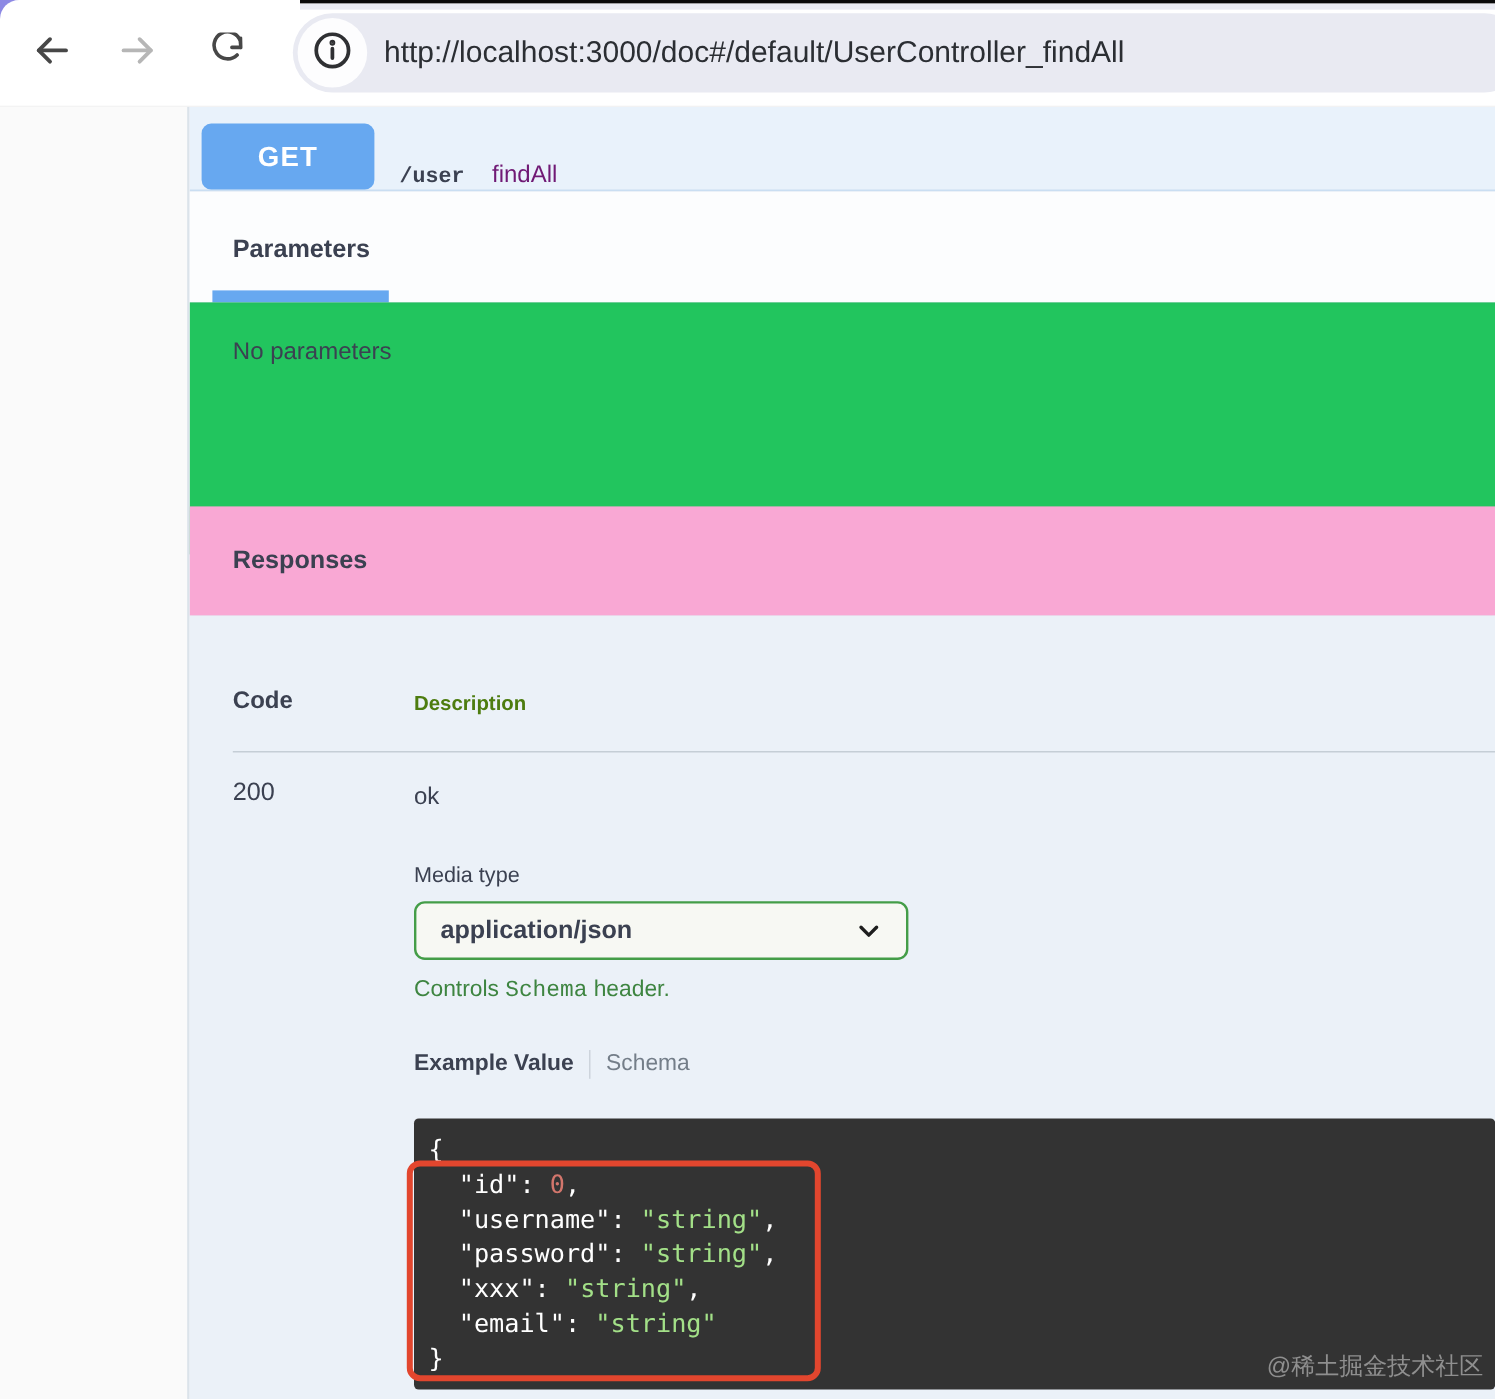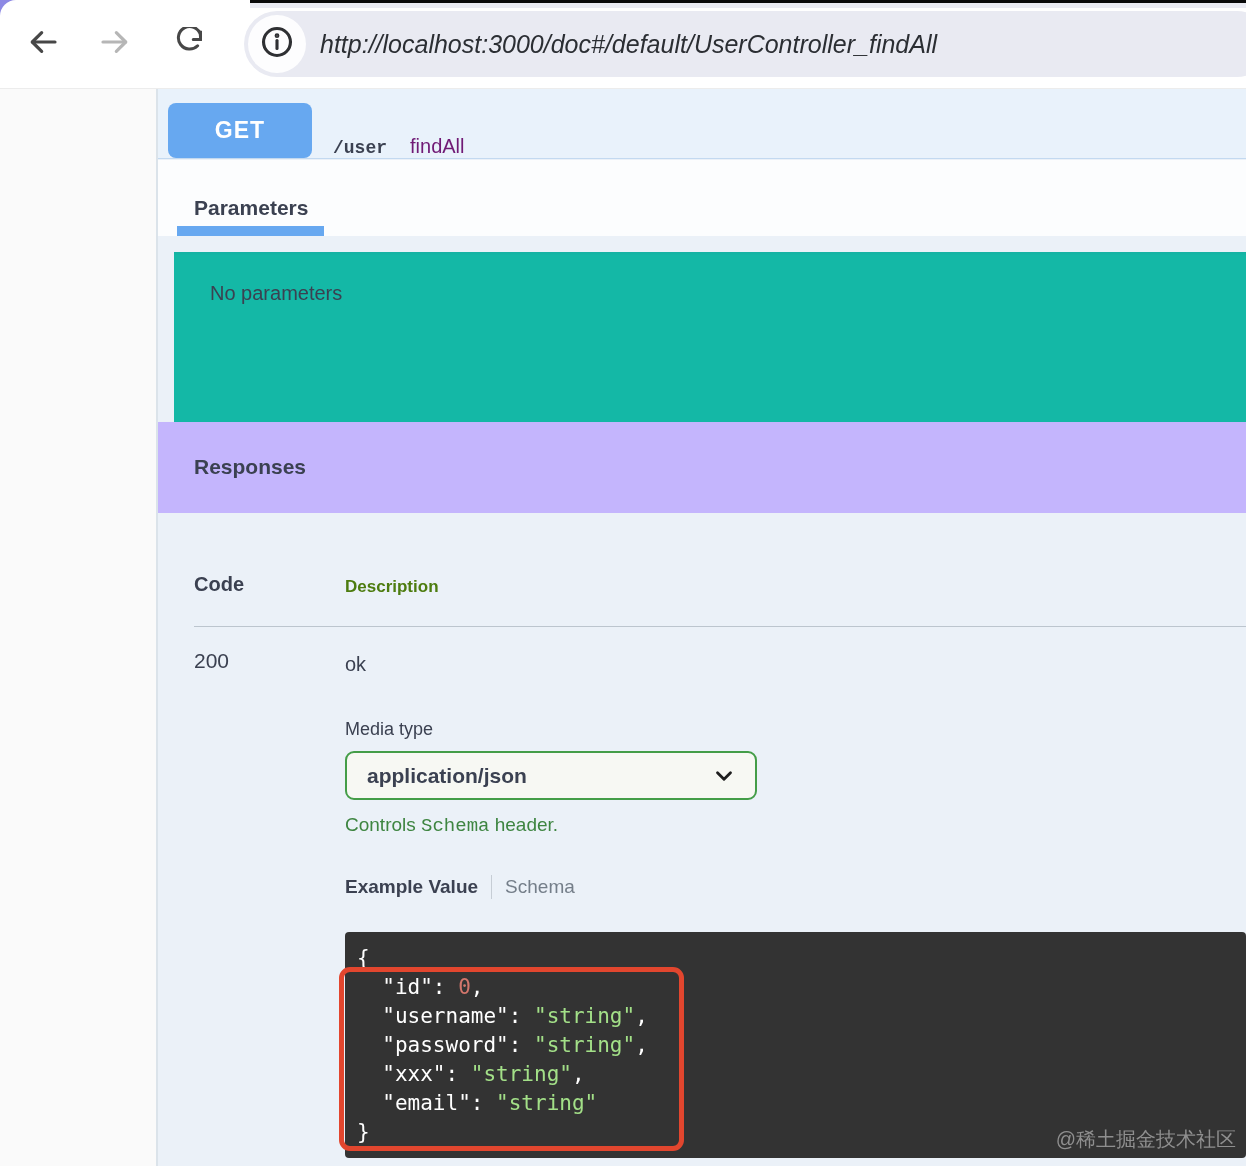--- a/index.html
+++ b/index.html
@@ -18,48 +18,48 @@
 
   .nav-btn { width:34px; height:34px; display:flex; align-items:center; justify-content:center; cursor:pointer; flex:0 0 auto; }
   .nav-back { margin-left:26px; }
   .nav-fwd  { margin-left:38px; }
   .nav-reload { margin-left:38px; }
 
   .urlbar { flex:1; height:66px; margin-left:40px; margin-right:-24px; background:#e9eaf2;
             border-radius:33px; display:flex; align-items:center; overflow:hidden; }
   .site-info-chip { width:58px; height:58px; margin-left:4px; border-radius:50%; background:#fdfdfe;
                     display:flex; align-items:center; justify-content:center; flex:0 0 auto; }
-  .url-text { margin-left:14px; font-size:25px; color:#2b2e33; white-space:nowrap;font-style:italic; }
+  .url-text { margin-left:14px; font-size:25px; color:#2b2e33; white-space:nowrap; }
 
   
   .page { position:absolute; top:89px; left:0; right:0; bottom:0; display:flex; }
   .sidebar { width:158px; background:#fafafa; border-right:2px solid #dbe3ea; flex:0 0 auto; }
   .main { flex:1; position:relative; background:#ebf1f8; overflow:hidden; }
 
   
   .opblock { position:absolute; top:0; left:0; right:0; height:70px; background:#e9f2fb;
              border-bottom:1px solid #c3d9f0; display:flex; align-items:flex-end; }
   .method-badge { margin-left:10px; width:144px; height:55px; border-radius:8px;
                   background:var(--method-get,#67a8f0); color:#fff; font-weight:bold; font-size:23px;
                   letter-spacing:1px; display:flex; align-items:center; justify-content:center; cursor:pointer; }
   .endpoint-path { margin-left:21px; font-family:"Liberation Mono", monospace; font-weight:bold;
                    font-size:18px; color:#3b4151; }
   .endpoint-summary { margin-left:23px; font-size:20px; color:#701a75; }
 
   
-  .params-header { position:absolute; top:71px; left:0; right:0; height:76px; background:#fcfdfe; }
+  .params-header { position:absolute; top:71px; left:0; right:0; height:92px; background:#fcfdfe; }
   .params-title { position:absolute; left:36px; top:36px; font-size:21px; font-weight:bold; color:#3b4151; }
   .tab-underline { position:absolute; left:19px; bottom:0; width:147px; height:10px;
                    background:var(--tab-underline,#67a8f0); }
-  .params-body { position:absolute; top:163px; left:16px; right:0; height:210px; background:#14b8a6;
+  .params-body { position:absolute; top:163px; left:0; right:0; height:210px; background:#22c55e;
                  box-shadow:inset 0 3px 3px -2px rgba(60,80,110,.08); }
   .no-params { position:absolute; left:36px; top:30px; font-size:20px; color:#3b4151; }
 
   
-  .responses-header { position:absolute; top:333px; left:0; right:0; height:91px; background:#c4b5fd;
+  .responses-header { position:absolute; top:333px; left:0; right:0; height:91px; background:#f9a8d4;
                       box-shadow:0 2px 3px rgba(60,80,110,.10); }
   .responses-title { position:absolute; left:36px; top:33px; font-size:21px; font-weight:bold; color:#3b4151; }
   .responses-body { position:absolute; top:424px; left:0; right:0; bottom:0; background:#ebf1f8; }
 
   .col-code { position:absolute; left:36px; top:60px; font-size:20px; font-weight:bold; color:#3b4151; }
   .col-desc { position:absolute; left:187px; top:64px; font-size:17px; font-weight:600; color:#4d7c0f; }
   .table-divider { position:absolute; left:36px; right:0; top:113px; border-top:1px solid #bcc5ce; }
   .row-code { position:absolute; left:36px; top:136px; font-size:21px; color:#3b4151; }
   .row-desc { position:absolute; left:187px; top:140px; font-size:20px; color:#3b4151; }
 

